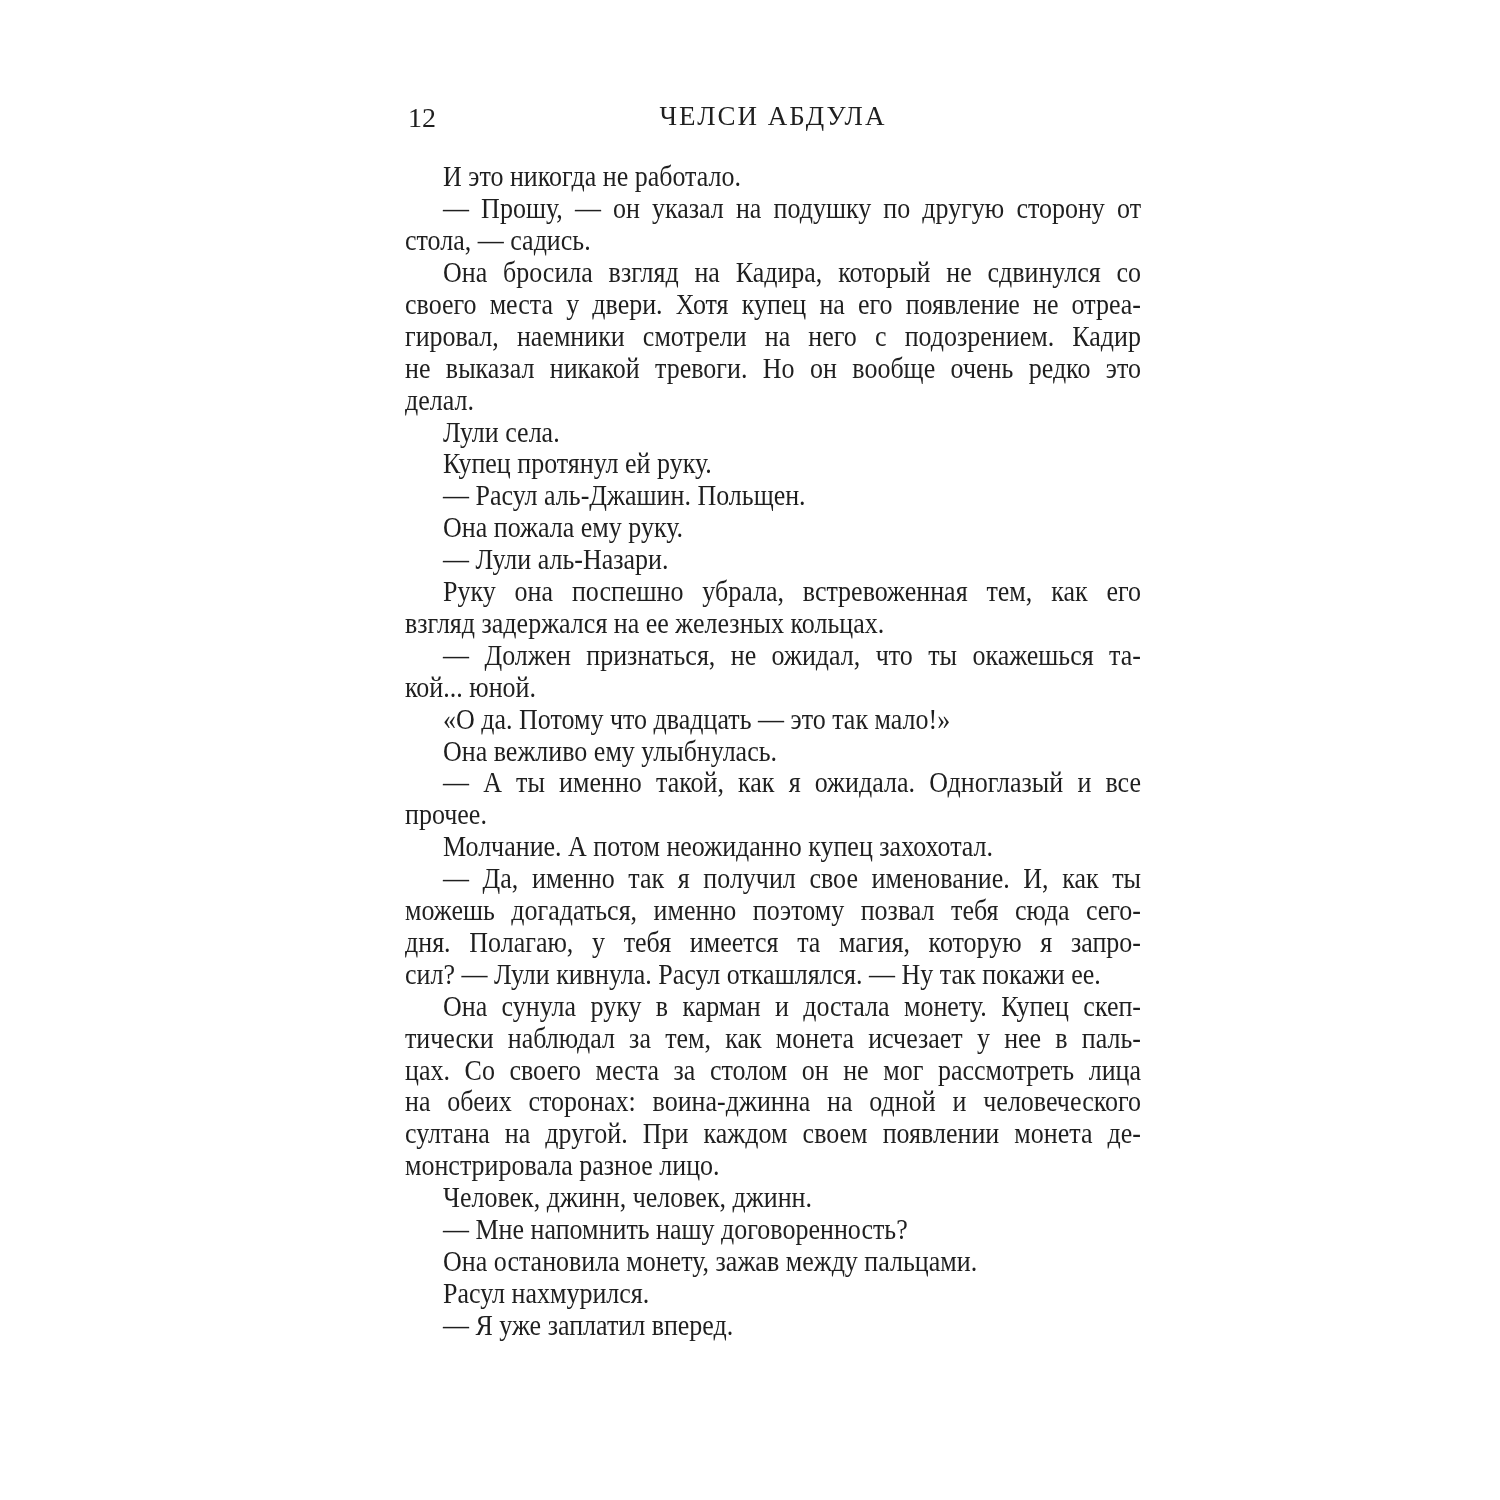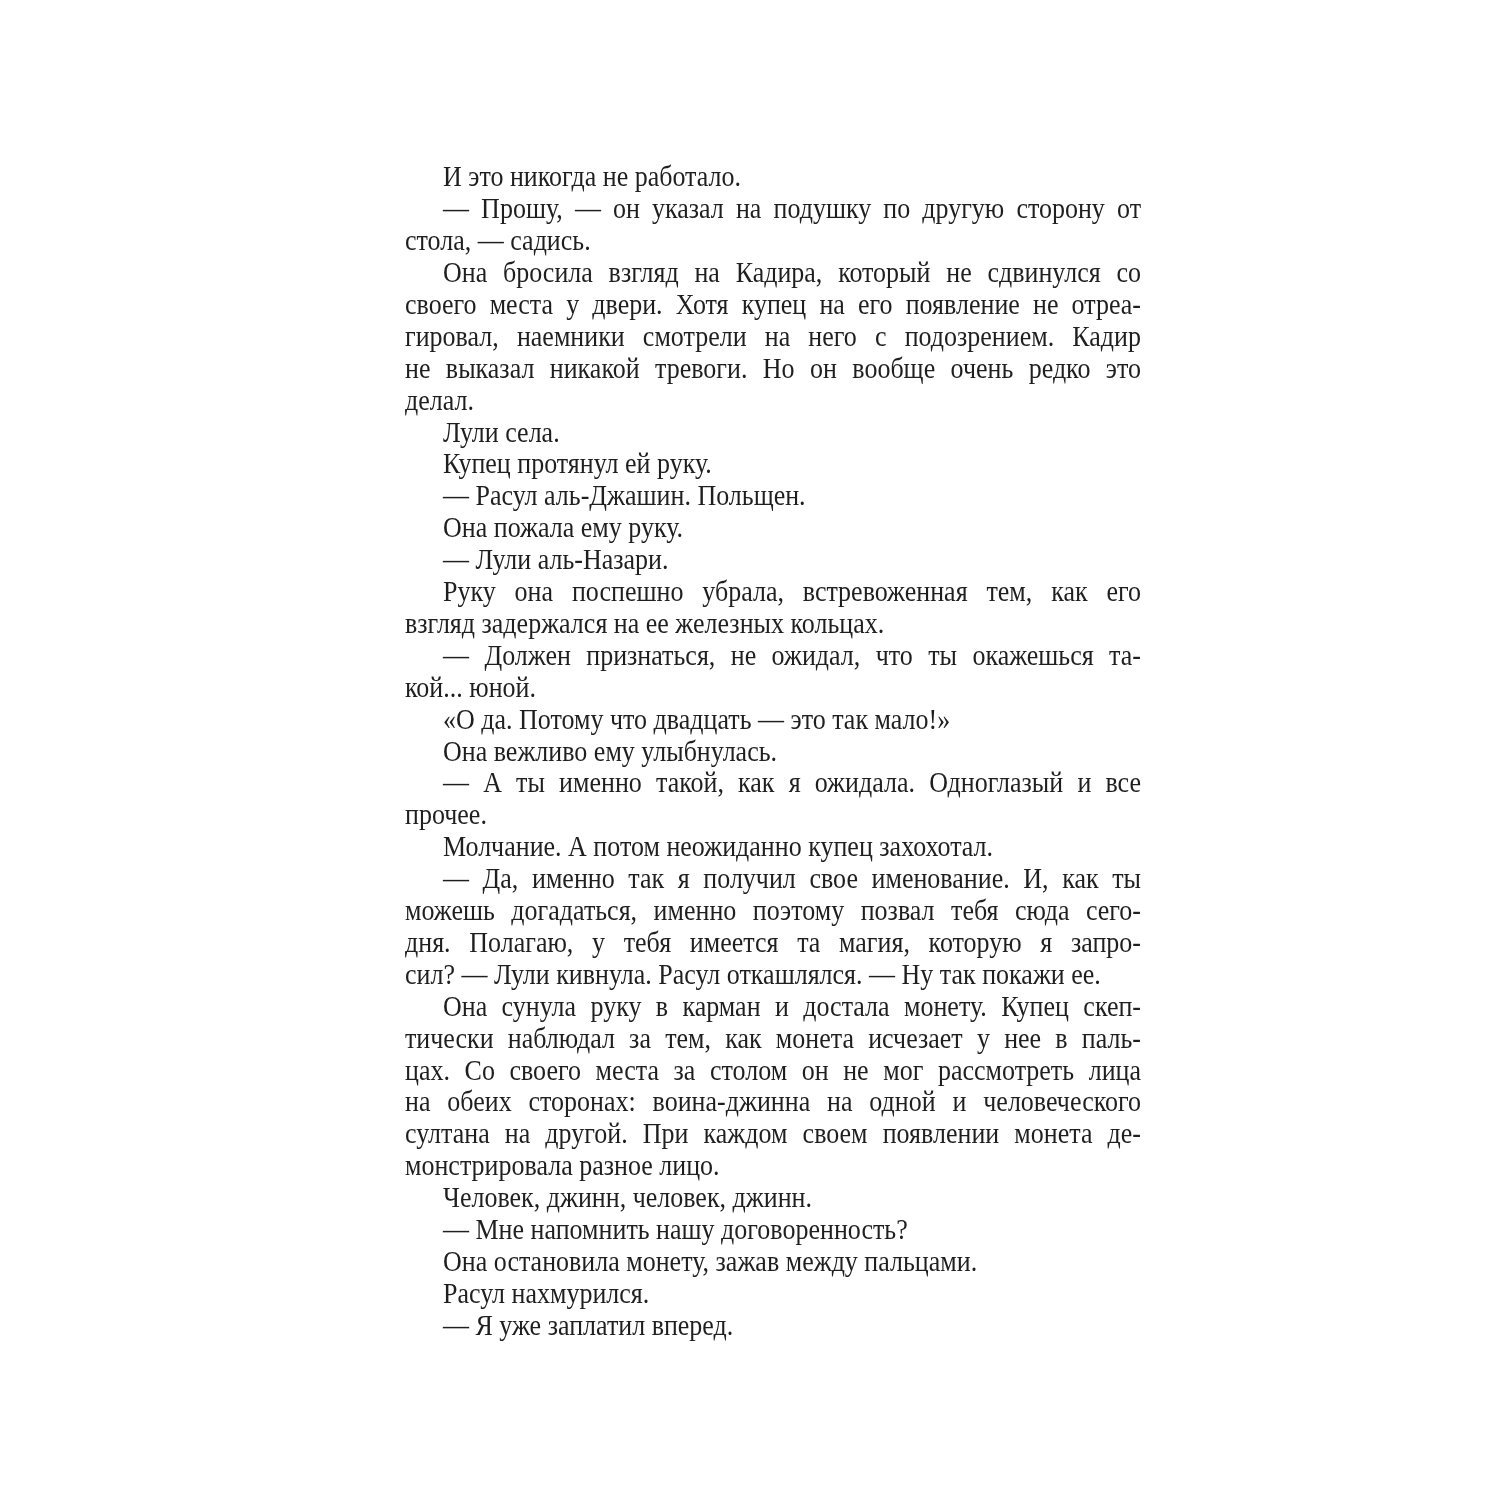--- a/index.html
+++ b/index.html
@@ -63,20 +63,24 @@
     text-align-last: left;
   }
   .line.first {
     text-indent: 38px;
   }
 </style>
 </head>
 <body>
 
 <div class="page">
+  <header class="page-header">
+    <span class="page-number">12</span>
+    <span class="running-head">ЧЕЛСИ АБДУЛА</span>
+  </header>
   <main class="text-block">
       <p class="para">
         <span class="line first last">И это никогда не работало.</span>
       </p>
       <p class="para">
         <span class="line first">— Прошу, — он указал на подушку по другую сторону от</span>
         <span class="line last">стола, — садись.</span>
       </p>
       <p class="para">
         <span class="line first">Она бросила взгляд на Кадира, который не сдвинулся со</span>

